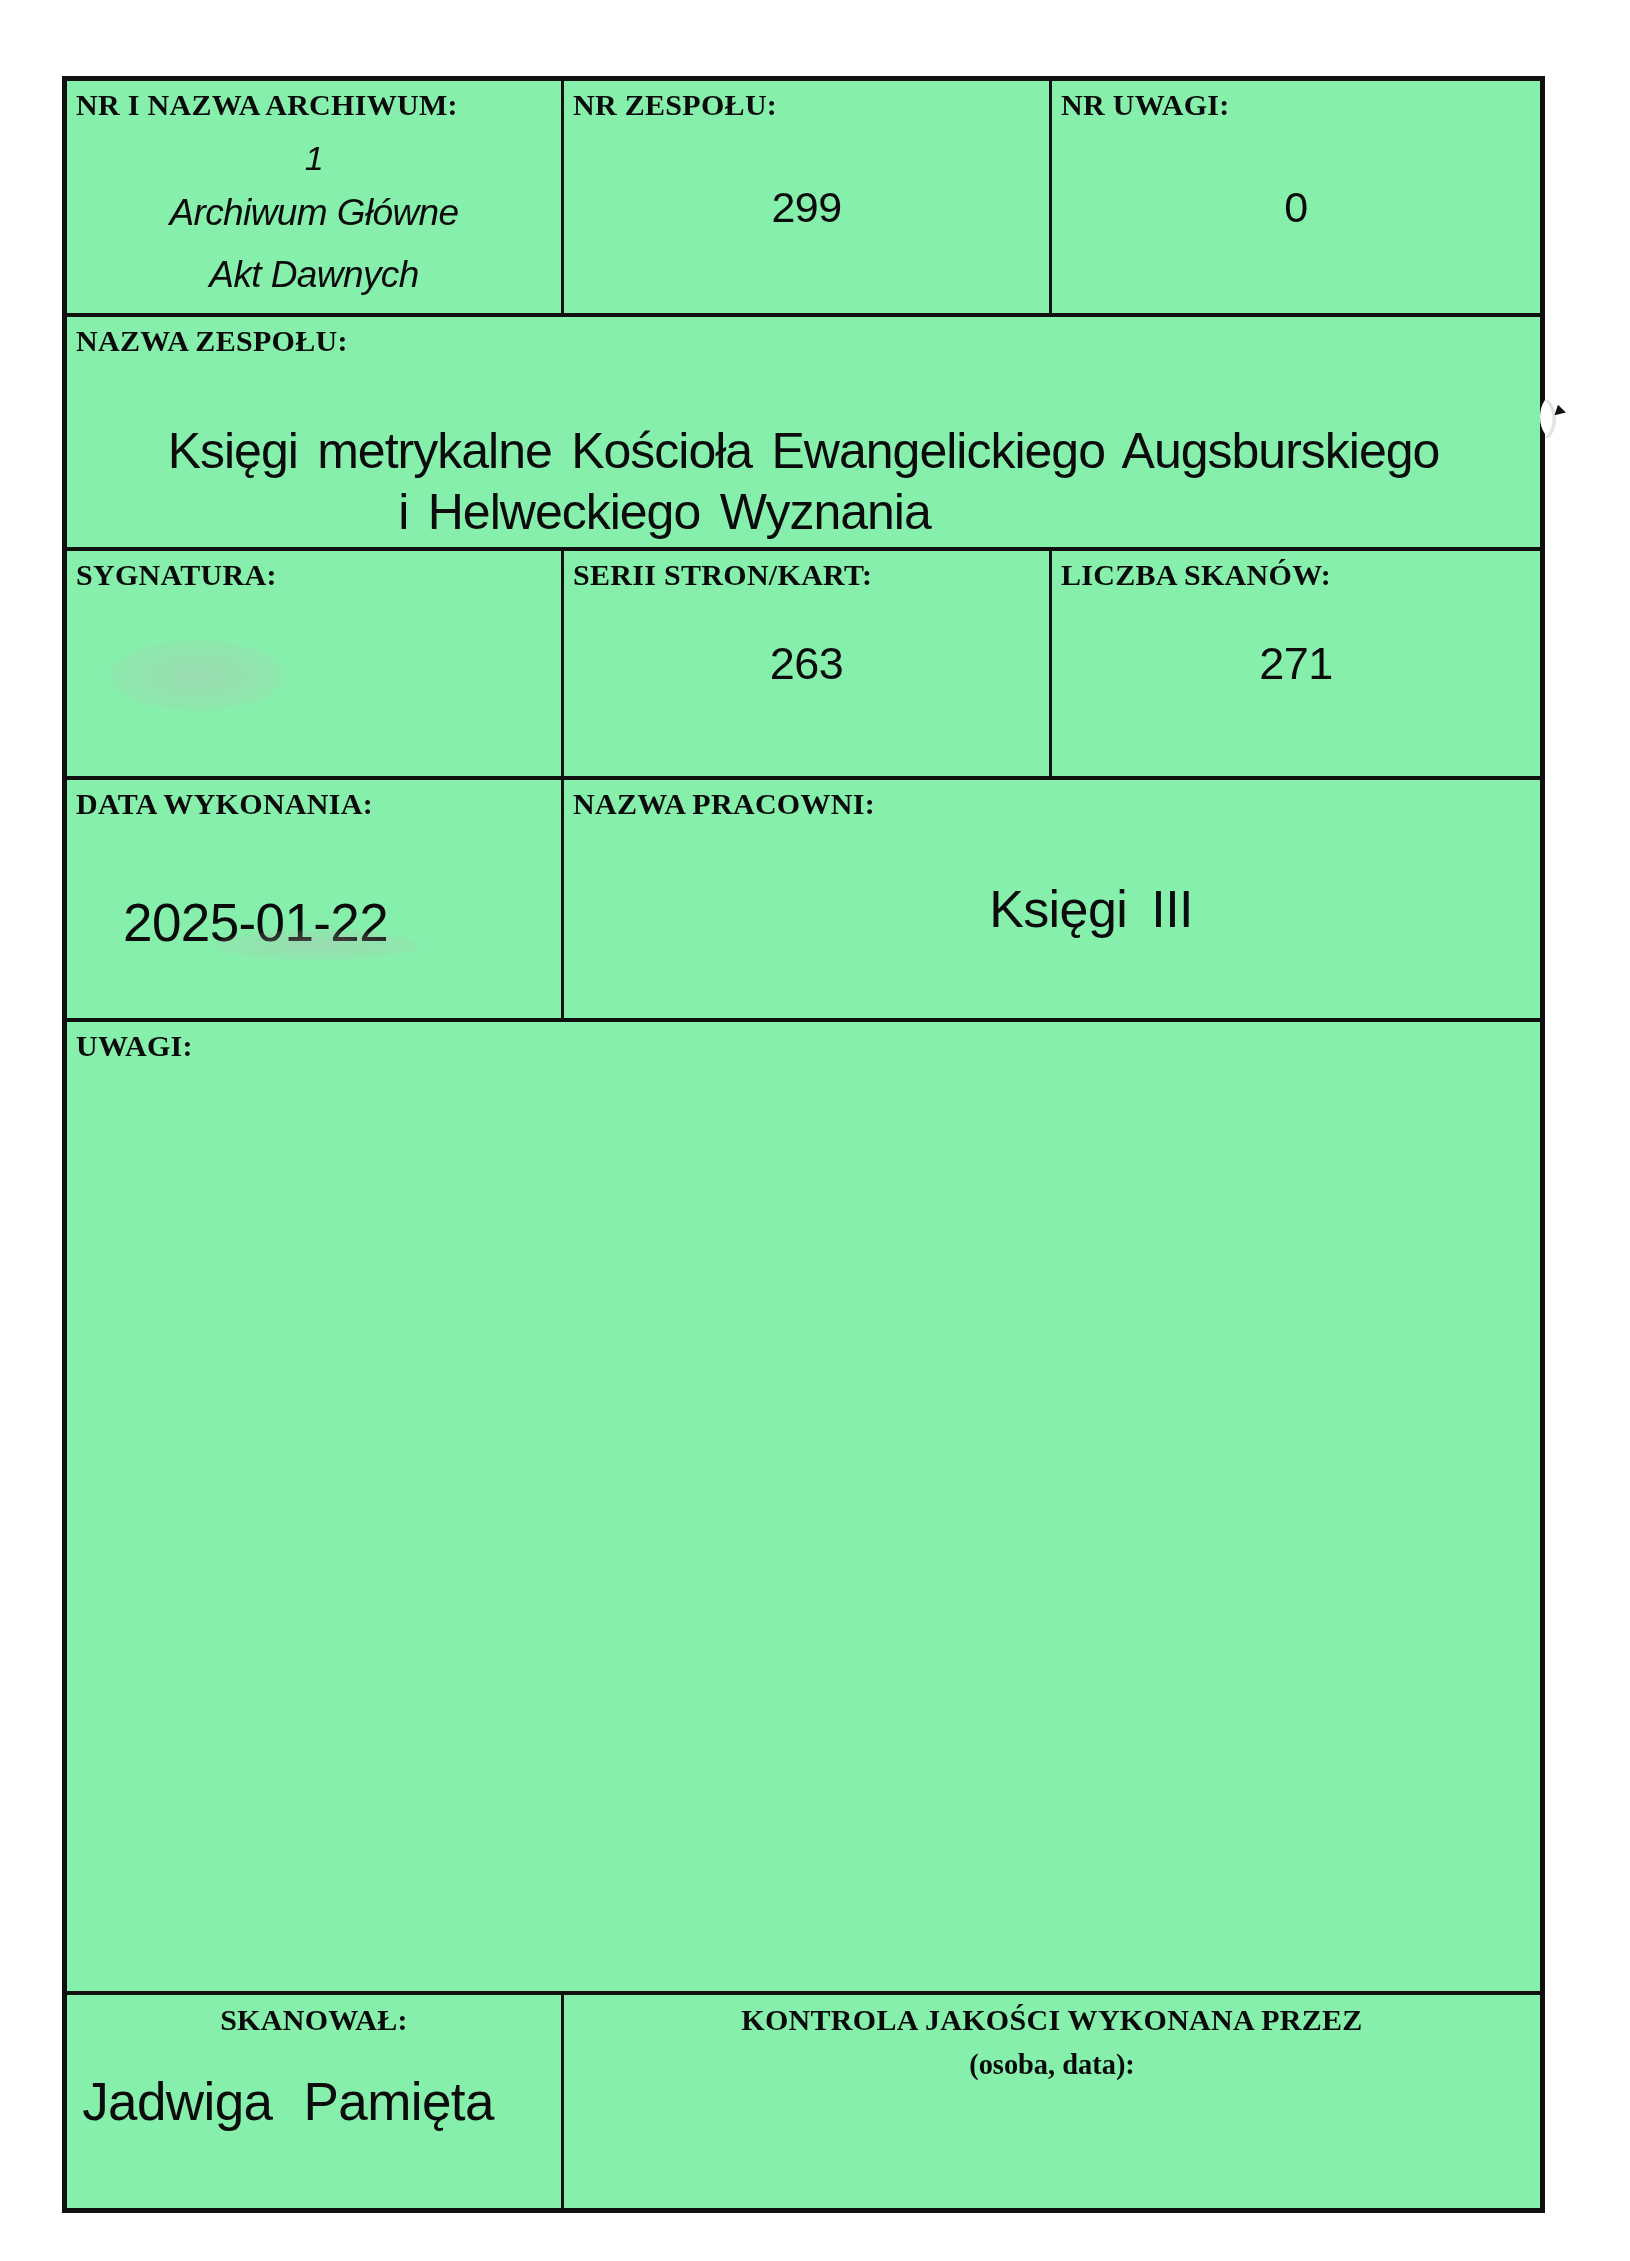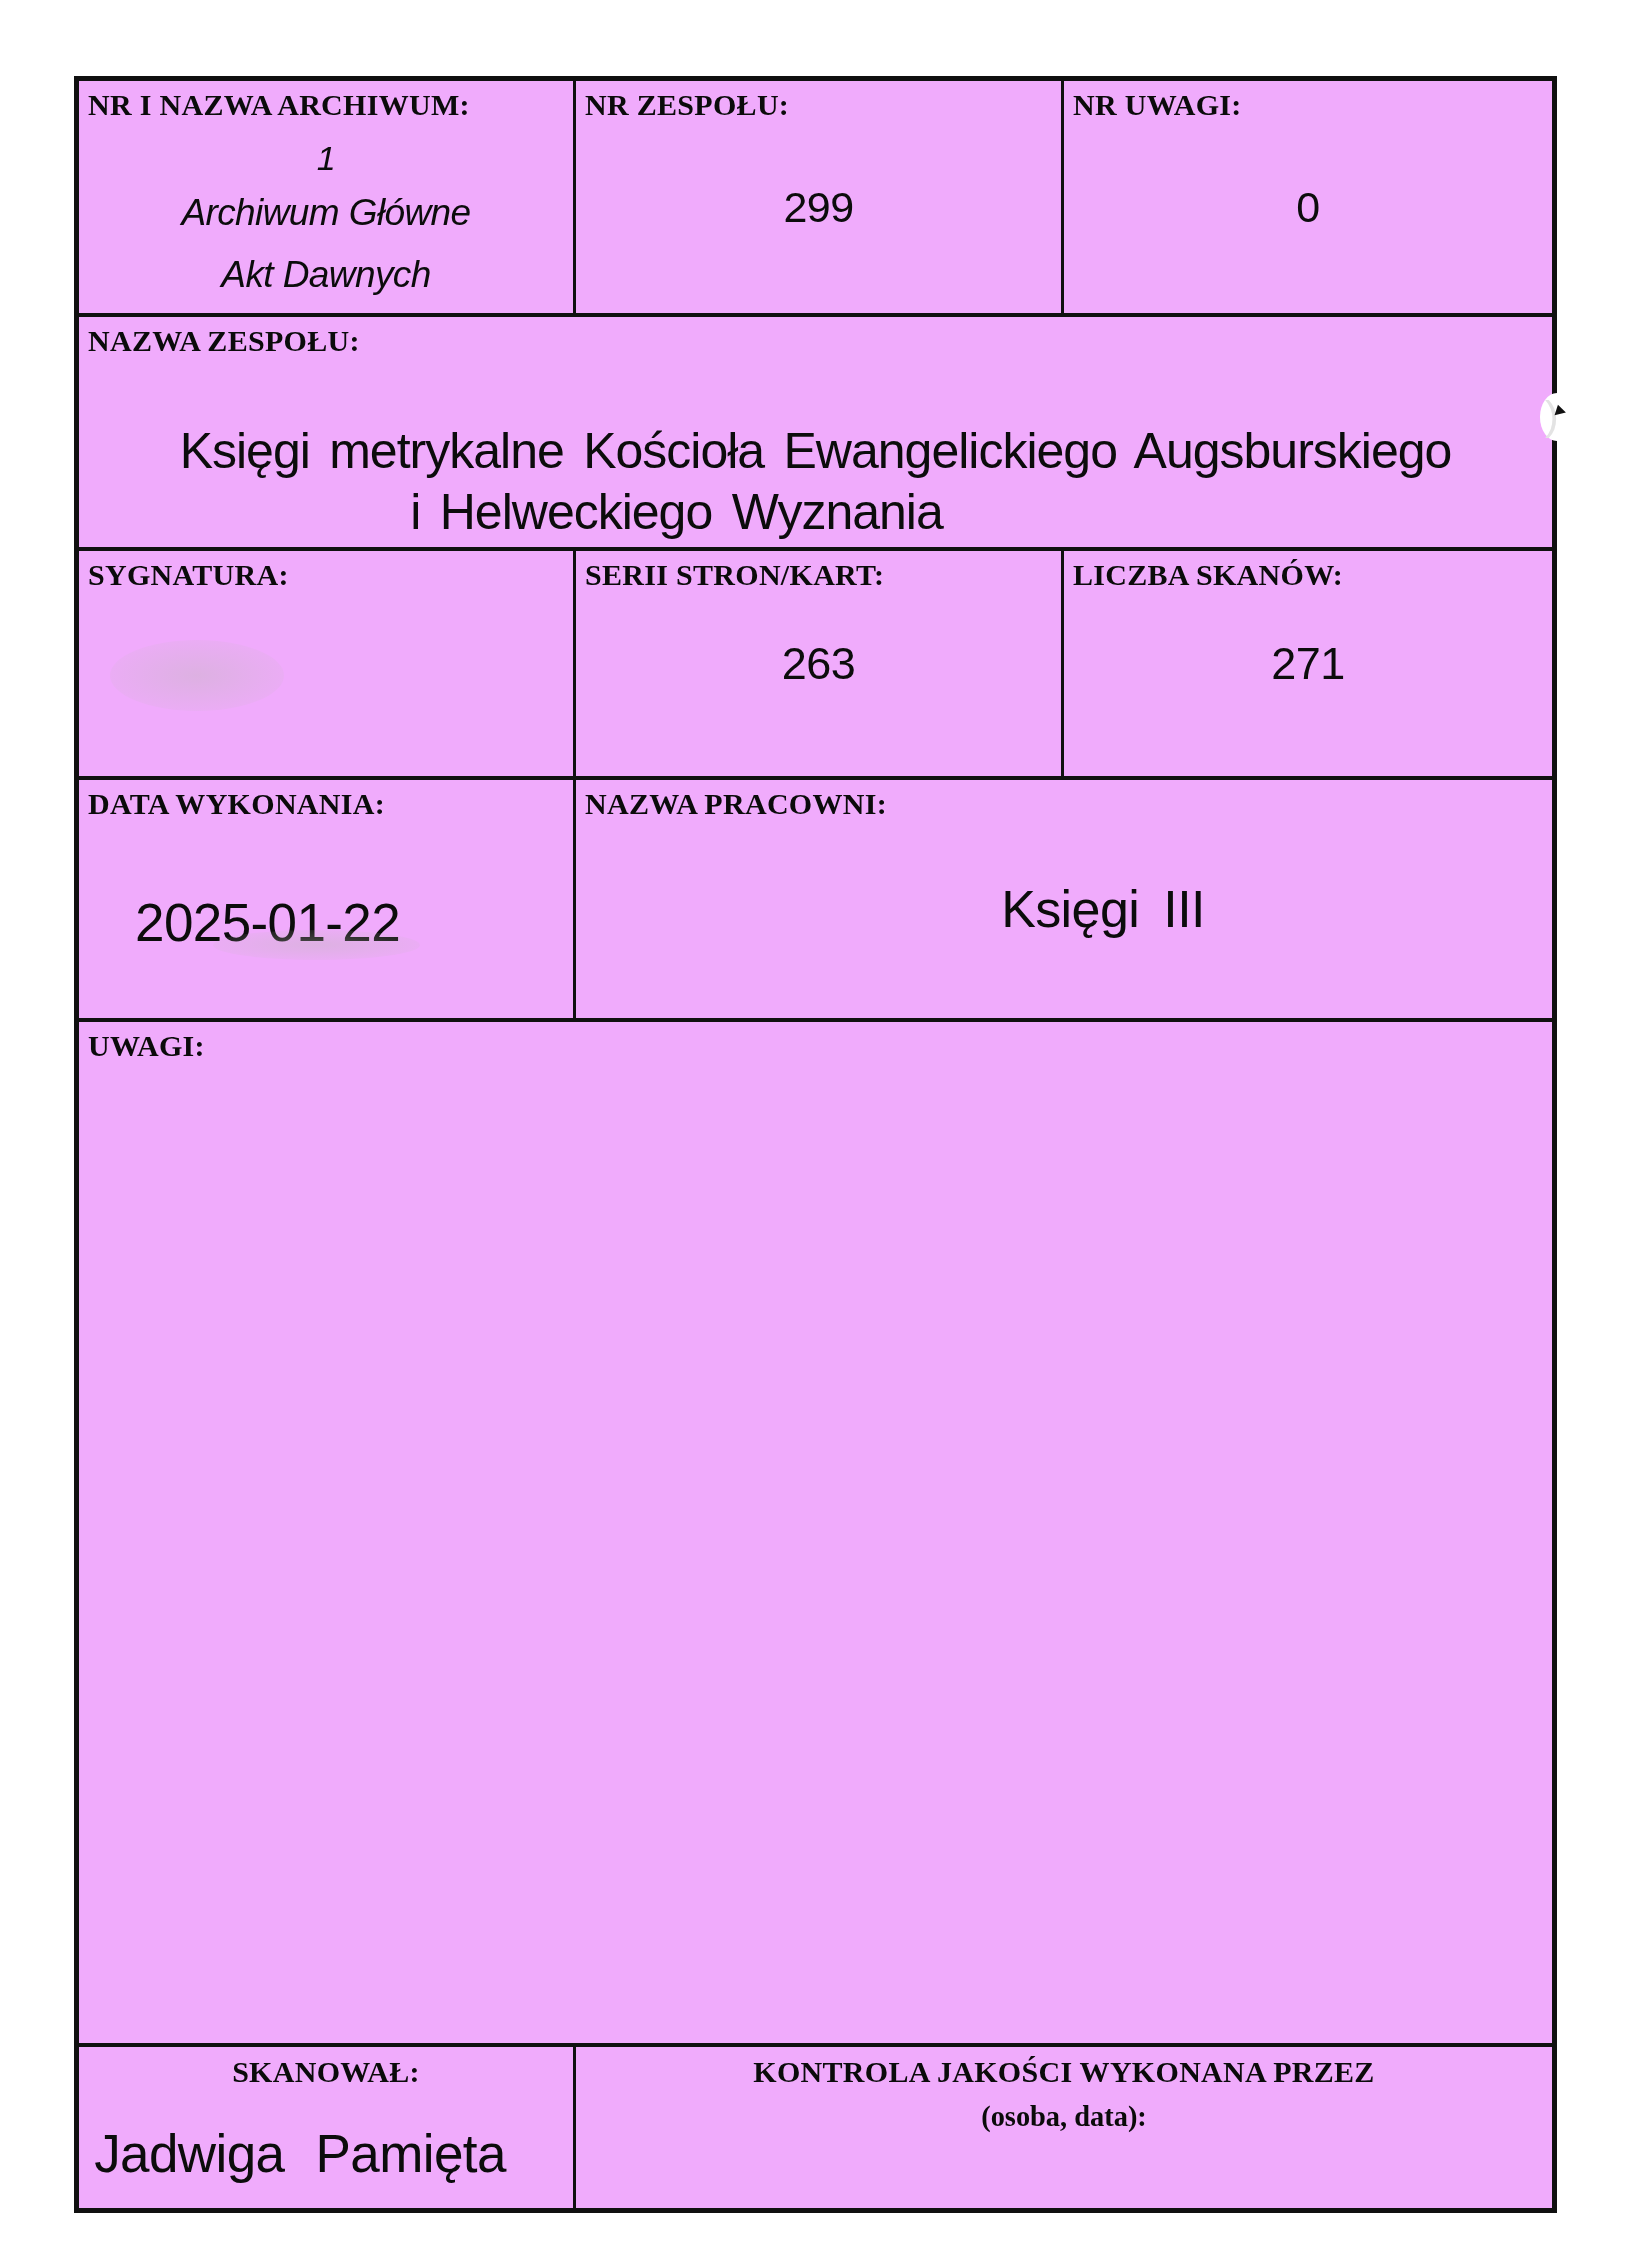--- a/index.html
+++ b/index.html
@@ -2,28 +2,28 @@
 <html style="font-size:10.3px"><head>
 <meta charset="utf-8">
 <style>
   html,body { margin:0; padding:0; background:#ffffff; }
   .page {
     position:relative; width:1630px; height:2261px;
     background:#ffffff; overflow:hidden;
     font-family:"Liberation Sans", sans-serif; color:#0d0d0d;
   }
   .tbl {
-    position:absolute; left:74px; top:76px; width:1483px; height:2137px;
+    position:absolute; left:62px; top:76px; width:1483px; height:2137px;
     border:5.8px solid #101010; box-sizing:border-box;
-    display:flex; flex-direction:column; background:#f0abfc;justify-content:center;
+    display:flex; flex-direction:column; background:#86efac;justify-content:center;
   }
   .row { display:flex; box-sizing:border-box; border-bottom:4.5px solid #101010; }
   .row:last-child { border-bottom:none; }
   .r1 { height:236px; } .r2 { height:234px; } .r3 { height:229px; }
-  .r4 { height:242px; } .r5 { flex:1; } .r6 { height:161px; }
+  .r4 { height:242px; } .r5 { flex:1; } .r6 { height:213px; }
   .cell { position:relative; box-sizing:border-box; border-right:3.9px solid #101010; }
   .cell:last-child { border-right:none; flex:1; }
   .w1 { width:497px; } .w2 { width:488px; }
   .lbl {
     position:absolute; top:6.5px; left:9px;
     font-family:"Liberation Serif", serif; font-weight:700;
     font-size:30px; line-height:1.15; letter-spacing:0.3px; color:#0b0b0b;
     white-space:nowrap;
   }
   .val { color:#0c0c0c; letter-spacing:-0.6px; }

